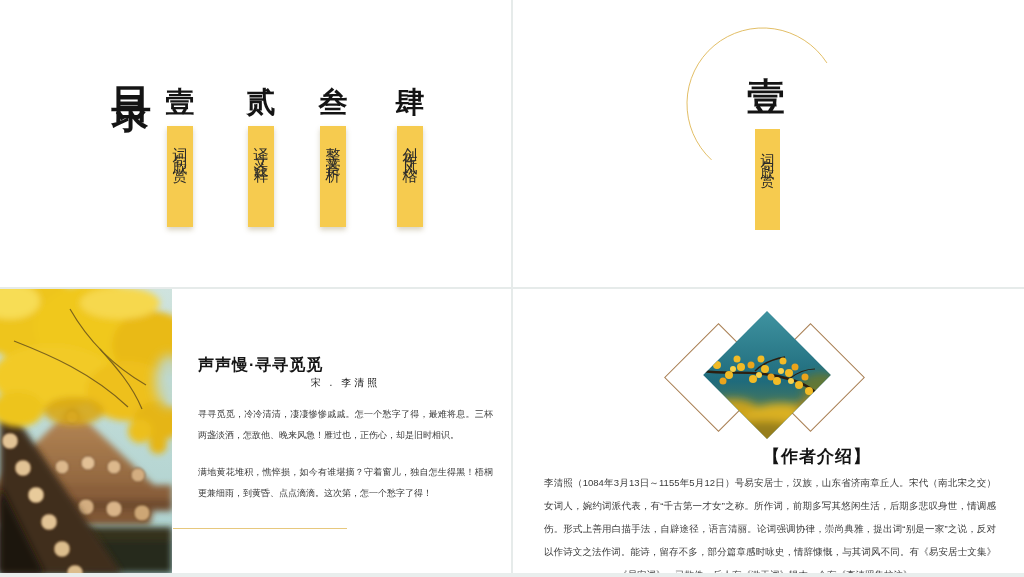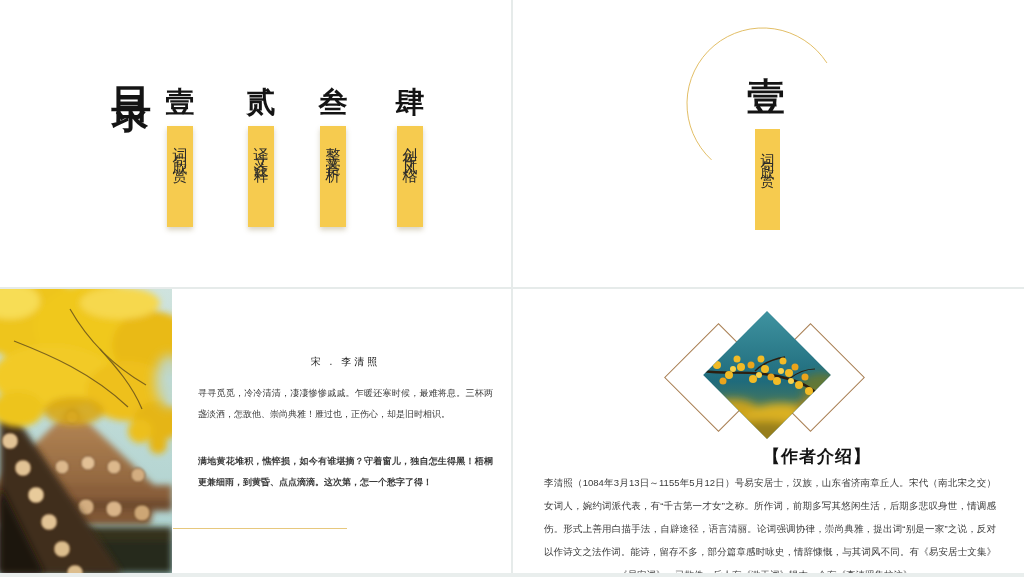--- a/index.html
+++ b/index.html
@@ -31,21 +31,21 @@
   .sec-label{position:absolute;left:242px;top:129px;width:25px;height:101px;background:#f6cb4f;
              writing-mode:vertical-rl;font-size:14px;letter-spacing:7px;color:#2a2a2a;
              line-height:25px;padding-top:13px;box-sizing:border-box;}
 
   
   .photo-wrap{position:absolute;left:0;top:0;width:172px;height:284px;}
   .poem-block{position:absolute;left:198px;top:66px;width:295px;}
   .poem-title{font-size:16px;font-weight:700;letter-spacing:1px;color:#151515;}
   .poem-byline{text-align:center;font-size:10px;letter-spacing:3px;color:#222;}
   .poem-p{margin:14px 0 0 0;font-size:9px;line-height:21px;color:#3a3a3a;text-align:justify;}
-  .poem-p + .poem-p{margin-top:26px;font-weight:bold;}
+  .poem-p + .poem-p{margin-top:16px;}
   .gold-line{position:absolute;left:173px;top:239px;width:174px;height:1px;background:#e7c87d;}
 
   
   .dia-outline{position:absolute;width:75px;height:75px;border:1px solid #a87e52;
                transform:rotate(45deg);background:transparent;}
   .dia-left{left:167px;top:50px;}
   .dia-right{left:259px;top:50px;}
   .dia-photo{position:absolute;left:209px;top:41px;width:90px;height:90px;
              transform:rotate(45deg);overflow:hidden;background:#1f6b7c;}
   .dia-photo svg{position:absolute;left:-19px;top:-19px;width:128px;height:128px;
@@ -162,22 +162,23 @@
         <ellipse cx="170" cy="92" rx="15" ry="26" fill="#bcd9d6" filter="url(#b6)" opacity="0.9"></ellipse>
         <g stroke="#57431a" stroke-width="1.2" fill="none" opacity="0.75">
           <path d="M14,52 C50,66 92,84 128,118"></path>
           <path d="M70,20 C86,48 108,74 146,96"></path>
           <path d="M100,60 C116,78 132,96 142,120"></path>
         </g>
       </svg>
     </div>
 
     <div class="poem-block">
+      <div class="poem-title">声声慢·寻寻觅觅</div>
       <div class="poem-byline">宋 . 李清照</div>
-      <p class="poem-p">寻寻觅觅，冷冷清清，凄凄惨惨戚戚。乍暖还寒时候，最难将息。三杯两盏淡酒，怎敌他、崇尚典雅！雁过也，正伤心，却是旧时相识。</p>
+      <p class="poem-p">寻寻觅觅，冷冷清清，凄凄惨惨戚戚。怎一个愁字了得，最难将息。三杯两盏淡酒，怎敌他、晚来风急！雁过也，正伤心，却是旧时相识。</p>
       <p class="poem-p">满地黄花堆积，憔悴损，如今有谁堪摘？守着窗儿，独自怎生得黑！梧桐更兼细雨，到黄昏、点点滴滴。这次第，怎一个愁字了得！</p>
     </div>
     <div class="gold-line"></div>
   </section>
 
   <section class="slide" id="s4">
     <div class="dia-outline dia-left"></div>
     <div class="dia-outline dia-right"></div>
     <div class="dia-photo">
       <svg viewBox="0 0 128 128">

